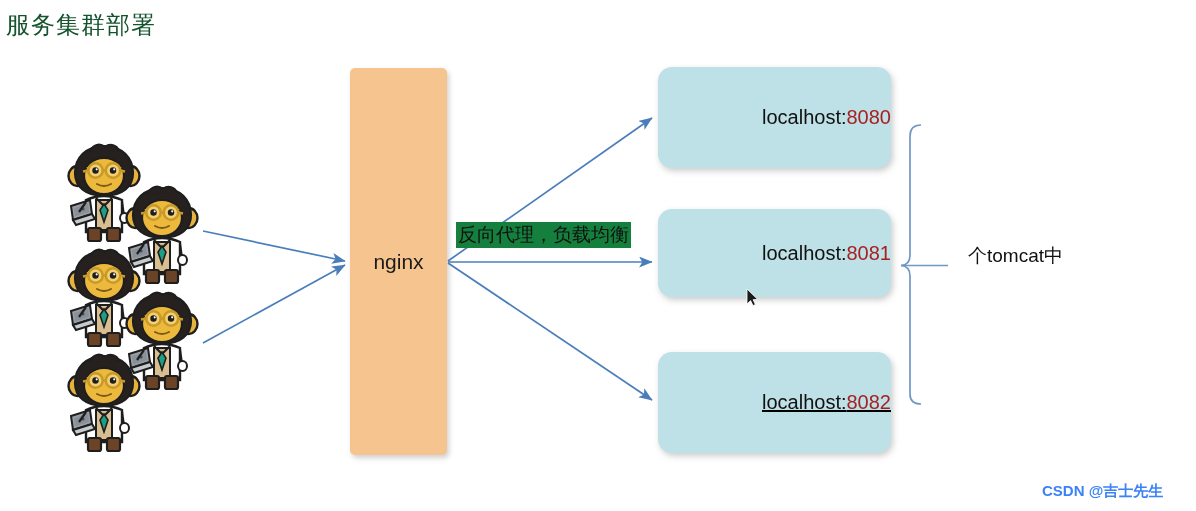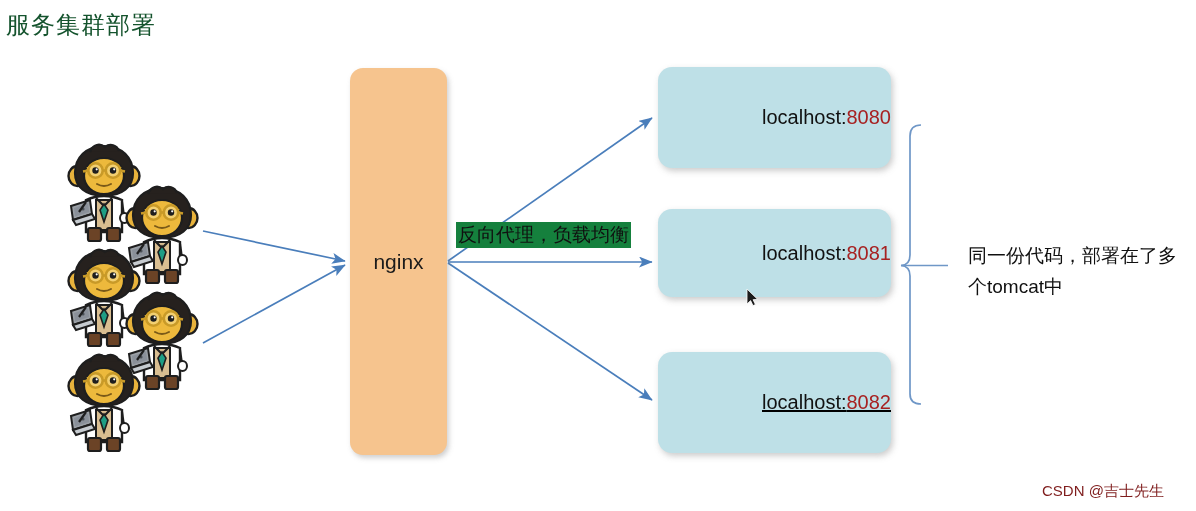--- a/index.html
+++ b/index.html
@@ -40,21 +40,21 @@
   }
 
   
   .nginx-box {
     position: absolute;
     left: 350px;
     top: 68px;
     width: 97px;
     height: 387px;
     background: #F6C48E;
-    border-radius: 13px;
+    border-radius: 5px;
     box-shadow: 2px 3px 5px rgba(120,120,120,0.35);
     display: flex;
     align-items: center;
     justify-content: center;
   }
   .nginx-label {
     font-size: 21px;
     color: #1b1b1b;
   }
 
@@ -100,22 +100,23 @@
     font-size: 19px;
     color: #101010;
     line-height: 31px;
   }
 
   .watermark {
     position: absolute;
     left: 1042px;
     top: 482px;
     font-size: 15px;
-    color: #7f1d1d;
+    color: #3b82f6;
     white-space: nowrap;
+    font-weight: bold;
   }
 
   
   .monkey {
     position: absolute;
     width: 76px;
     height: 104px;
   }
 
   
@@ -168,21 +169,20 @@
     <span class="node-label"><span>localhost:</span><span class="port">8080</span></span>
   </div>
   <div class="node-box b2">
     <span class="node-label"><span>localhost:</span><span class="port">8081</span></span>
   </div>
   <div class="node-box b3">
     <span class="node-label"><span>localhost:</span><span class="port">8082</span></span>
   </div>
 
   <div class="note-text">
-    <div>同一份代码，部署在了多</div>
     <div>个tomcat中</div>
   </div>
 
   <div id="clients">
       <div class="monkey" style="left: 66px; top: 140px;">
 <svg viewBox="0 0 76 104" width="76" height="104">
   <g>
 
     <ellipse cx="11.5" cy="36" rx="9" ry="10" fill="#E8B33C" stroke="#1e1e1e" stroke-width="2.4"></ellipse>
     <ellipse cx="64.5" cy="36" rx="9" ry="10" fill="#E8B33C" stroke="#1e1e1e" stroke-width="2.4"></ellipse>

